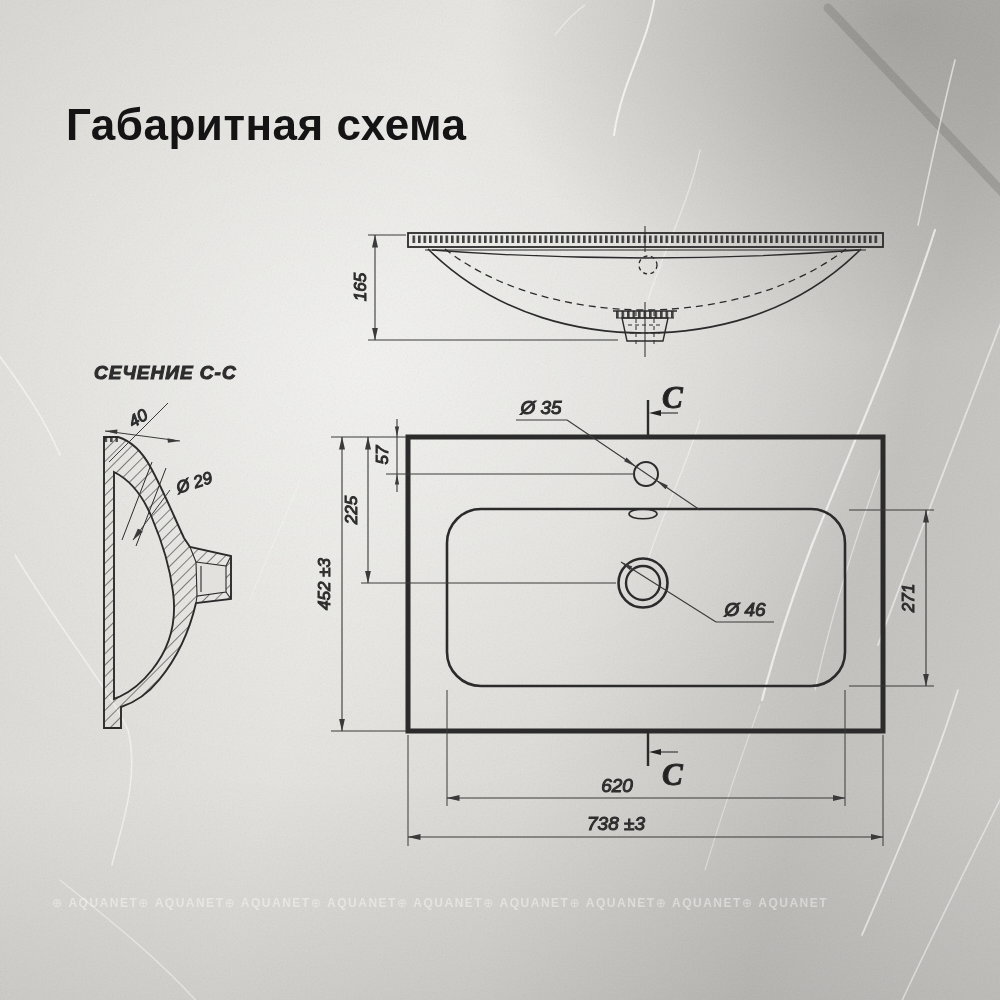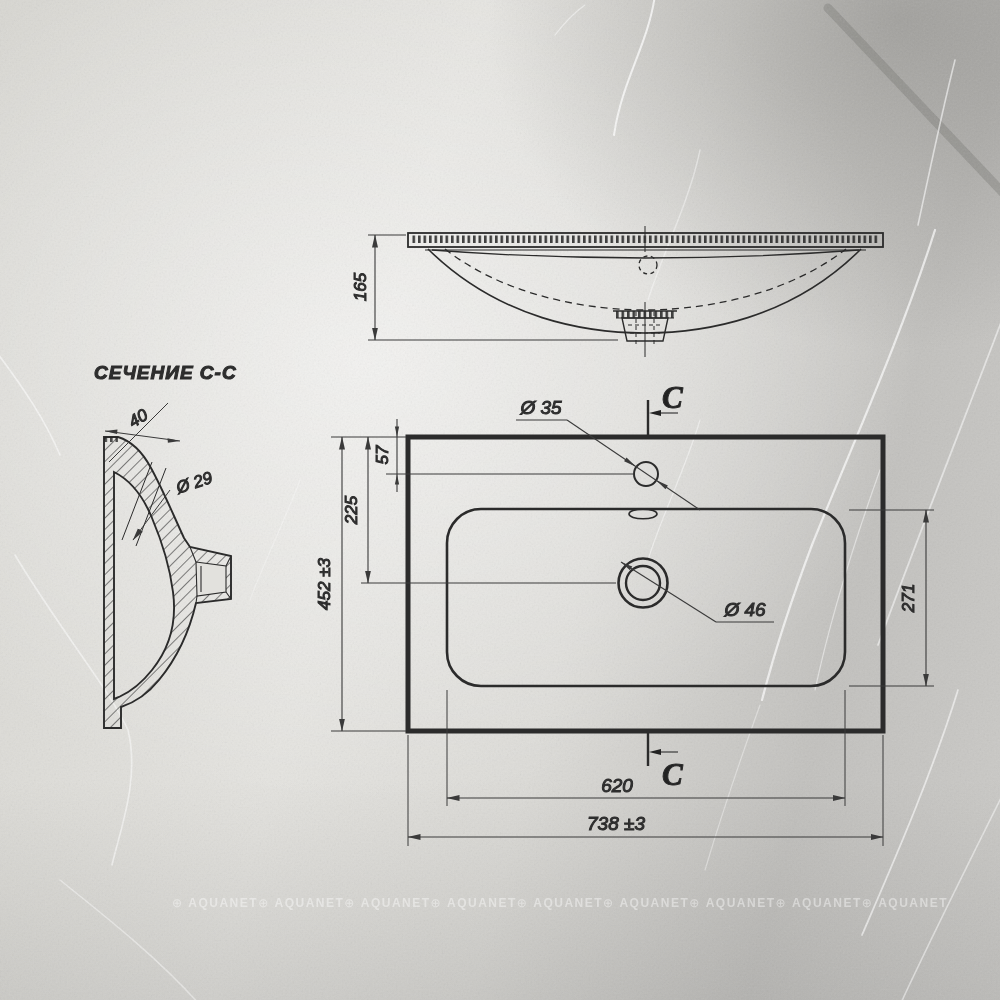--- a/index.html
+++ b/index.html
@@ -17,21 +17,21 @@
     position:absolute;left:66px;top:100px;
     font-size:44px;font-weight:800;color:#141414;letter-spacing:0.5px;
   }
   svg text{user-select:none;}
   .dim{font:italic 17px "Liberation Sans",sans-serif;fill:#333;}
   .dim-big{font:italic 19px "Liberation Sans",sans-serif;fill:#333;}
   .sec-label{font:italic bold 19px "Liberation Sans",sans-serif;fill:#2e2e2e;letter-spacing:1px;}
   .cmark{font:italic bold 31px "Liberation Serif",serif;fill:#222;}
   .wm-row{
     position:absolute;left:0;top:896px;width:1000px;box-sizing:border-box;
-    padding:0 52px;display:flex;justify-content:flex-end;
+    padding:0 52px;display:flex;justify-content:flex-start;
   }
   .wm{
     font-size:12px;font-weight:bold;letter-spacing:1.5px;
     color:rgba(255,255,255,0.42);white-space:nowrap;
   }
   .wm::before{content:"⊕ ";font-weight:normal;}
 </style>
 </head>
 <body>
 
@@ -61,20 +61,21 @@
       <path d="M760,705 C740,760 720,820 705,870" stroke="rgba(255,255,255,0.4)" stroke-width="1.2"></path>
       <path d="M-5,350 C25,390 45,420 60,455" stroke="rgba(255,255,255,0.6)" stroke-width="1.6"></path>
       <path d="M15,555 C60,630 110,690 128,730 C140,780 120,830 112,865" stroke="rgba(255,255,255,0.55)" stroke-width="1.6"></path>
       <path d="M60,880 C110,920 160,960 200,1005" stroke="rgba(255,255,255,0.45)" stroke-width="1.4"></path>
       <path d="M300,480 C285,520 265,560 250,600" stroke="rgba(255,255,255,0.35)" stroke-width="1.1"></path>
       <path d="M555,35 C565,22 575,12 585,5" stroke="rgba(255,255,255,0.5)" stroke-width="1.2"></path>
     </g>
     <rect width="1000" height="1000" filter="url(#noise)" opacity="0.13"></rect>
   </svg>
 
+  <div class="title">Габаритная схема</div>
 
   <svg class="layer" width="1000" height="1000" viewBox="0 0 1000 1000">
     <defs>
       <marker id="ah-end" markerUnits="userSpaceOnUse" markerWidth="14" markerHeight="8" refX="12.5" refY="4" orient="auto">
         <path d="M0,1 L13,4 L0,7 Z" fill="#3a3a3a"></path>
       </marker>
       <marker id="ah-start" markerUnits="userSpaceOnUse" markerWidth="14" markerHeight="8" refX="12.5" refY="4" orient="auto-start-reverse">
         <path d="M0,1 L13,4 L0,7 Z" fill="#3a3a3a"></path>
       </marker>
       <pattern id="hatch" width="8" height="8" patternUnits="userSpaceOnUse" patternTransform="rotate(45)">

